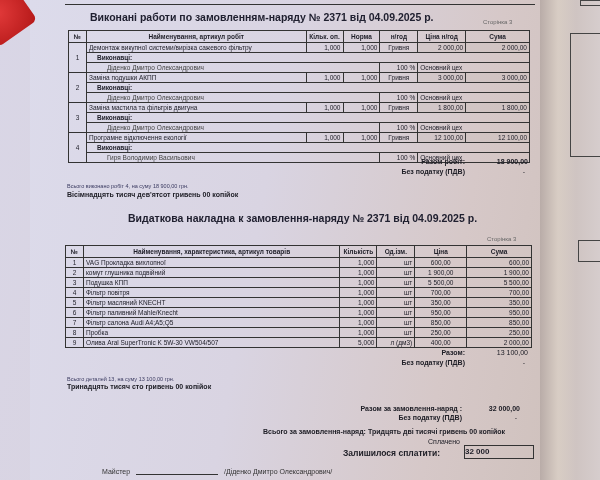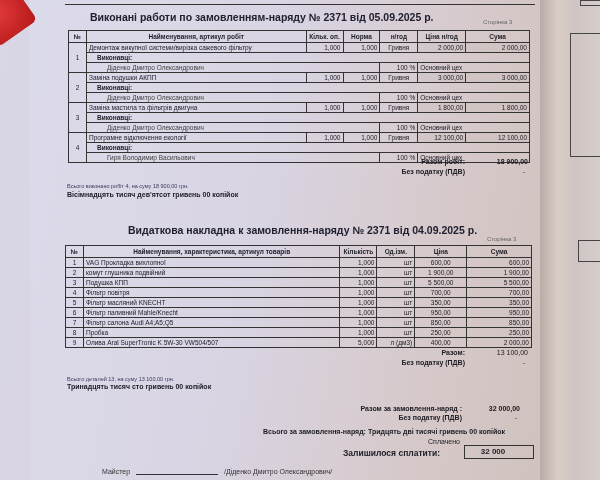--- a/index.html
+++ b/index.html
@@ -31,37 +31,37 @@
   .r { text-align:right; }
   .c { text-align:center; }
   .sub { font-weight:bold; }
   .muted { color:#444; }
   .shade { background:rgba(200,190,185,0.35); }
   .small { position:absolute; font-size:5.5px; color:#3a3a60; }
   .words { position:absolute; font-size:7px; font-weight:bold; color:#202028; }
   .lbl { position:absolute; font-size:7px; font-weight:bold; color:#202028; text-align:right; }
   .val { position:absolute; font-size:7px; font-weight:bold; color:#202028; text-align:right; }
   .valn { position:absolute; font-size:7px; color:#202028; text-align:right; }
-  .bigbox { position:absolute; border:1px solid #333; font-size:8px; font-weight:bold; text-align:center; padding-right:12px; line-height:12px; }
+  .bigbox { position:absolute; border:1px solid #333; font-size:8px; font-weight:bold; text-align:left; padding-right:12px; line-height:12px; }
   .sig { position:absolute; font-size:7px; color:#333; }
   .sigline { position:absolute; border-bottom:1px solid #333; }
 </style>
 </head>
 <body>
 
 <div class="paper"></div>
 <div class="fold">
   <div class="fold-box" style="left:40px;top:0;width:30px;height:4px;"></div>
   <div class="fold-box" style="left:30px;top:33px;width:40px;height:122px;"></div>
   <div class="fold-box" style="left:38px;top:240px;width:30px;height:20px;"></div>
 </div>
 <div class="red-obj"></div>
 <div class="topline"></div>
 
-<div class="title" style="left:90px;top:11px;">Виконані работи по замовленням-наряду №  2371   від 05.09.2025 р.</div>
+<div class="title" style="left:90px;top:11px;">Виконані работи по замовленням-наряду №  2371   від 04.09.2025 р.</div>
 <div class="pagemark" style="left:483px;top:19px;">Сторінка 3</div>
 
 <table class="grid" style="left:68px;top:30px;width:462px;">
   <colgroup>
     <col style="width:18px">
       <col style="width:220px">
       <col style="width:37px">
       <col style="width:37px">
       <col style="width:38px">
       <col style="width:48px">
@@ -152,21 +152,21 @@
 </tbody>
   </table>
 
 <div class="lbl" style="left:330px;top:158px;width:135px;">Разом робіт:</div>
 <div class="val" style="left:470px;top:158px;width:58px;">18 900,00</div>
 <div class="lbl" style="left:330px;top:168px;width:135px;">Без податку (ПДВ)</div>
 <div class="valn" style="left:470px;top:168px;width:55px;">-</div>
 <div class="small" style="left:67px;top:183px;">Всього виконано робіт 4, на суму 18 900,00 грн.</div>
 <div class="words" style="left:67px;top:191px;">Вісімнадцять тисяч дев'ятсот гривень 00 копійок</div>
 
-<div class="title" style="left:88px;top:224px;padding-left:40px;">Видаткова накладна к замовлення-наряду №  2371   від 04.09.2025 р.</div>
+<div class="title" style="left:88px;top:212px;padding-left:40px;">Видаткова накладна к замовлення-наряду №  2371   від 04.09.2025 р.</div>
 <div class="pagemark" style="left:487px;top:236px;">Сторінка 3</div>
 
 <table class="grid" style="left:65px;top:245px;width:467px;">
   <colgroup>
     <col style="width:18px">
       <col style="width:257px">
       <col style="width:37px">
       <col style="width:38px">
       <col style="width:52px">
       <col style="width:65px">

